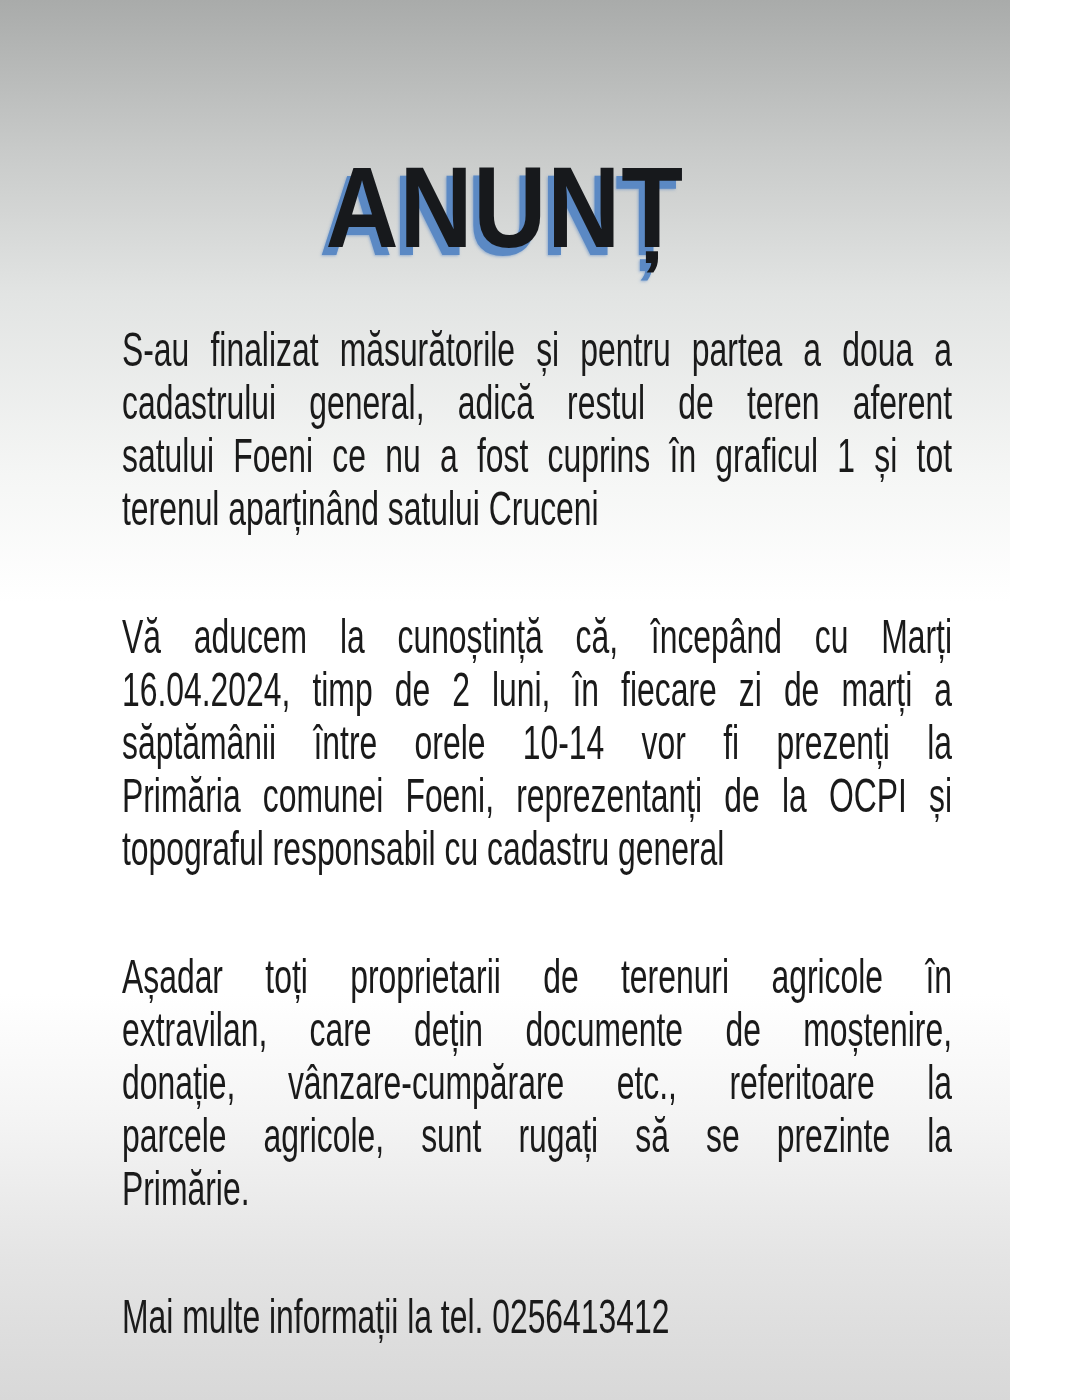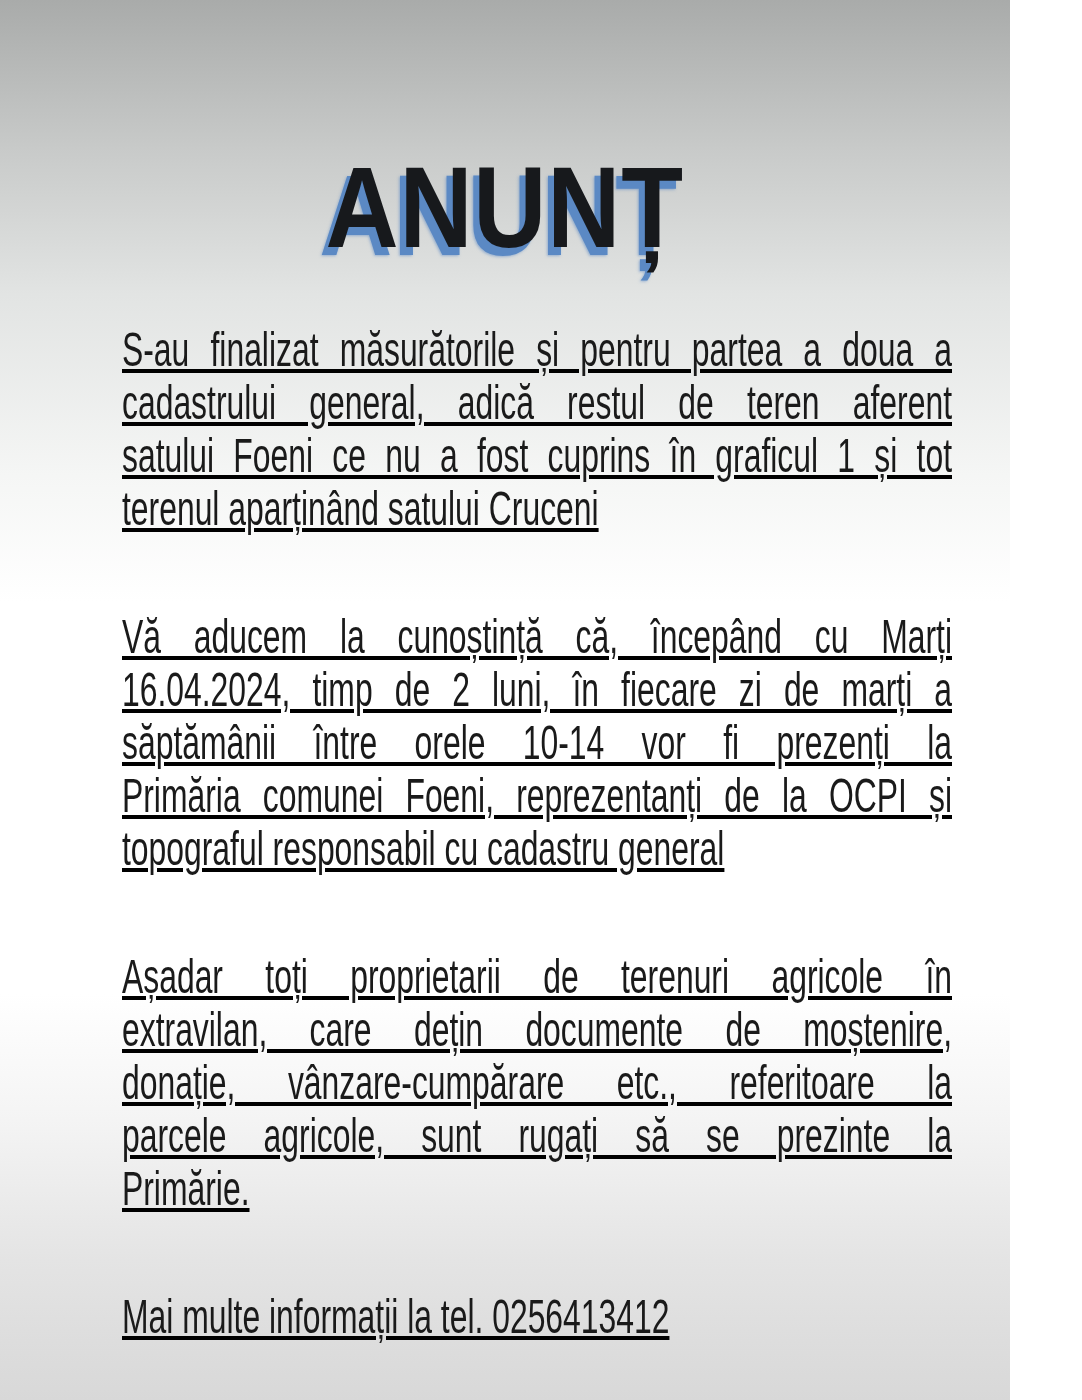--- a/index.html
+++ b/index.html
@@ -40,21 +40,20 @@
     color: #17191c;
     letter-spacing: 1px;
     transform: scaleX(0.88);
     transform-origin: center top;
     text-shadow: -7px 8px 0 #5b89c4, -8px 9px 3px rgba(91, 137, 196, 0.55);
     white-space: nowrap;
   }
   .content {
     margin-left: 122px;
     margin-top: 58px;
-    text-decoration: underline;
   }
   .condense {
     width: 1250px;
     transform: scaleX(0.664);
     transform-origin: left top;
   }
   .paragraph {
     margin: 0 0 75px 0;
   }
   .paragraph:last-child {

